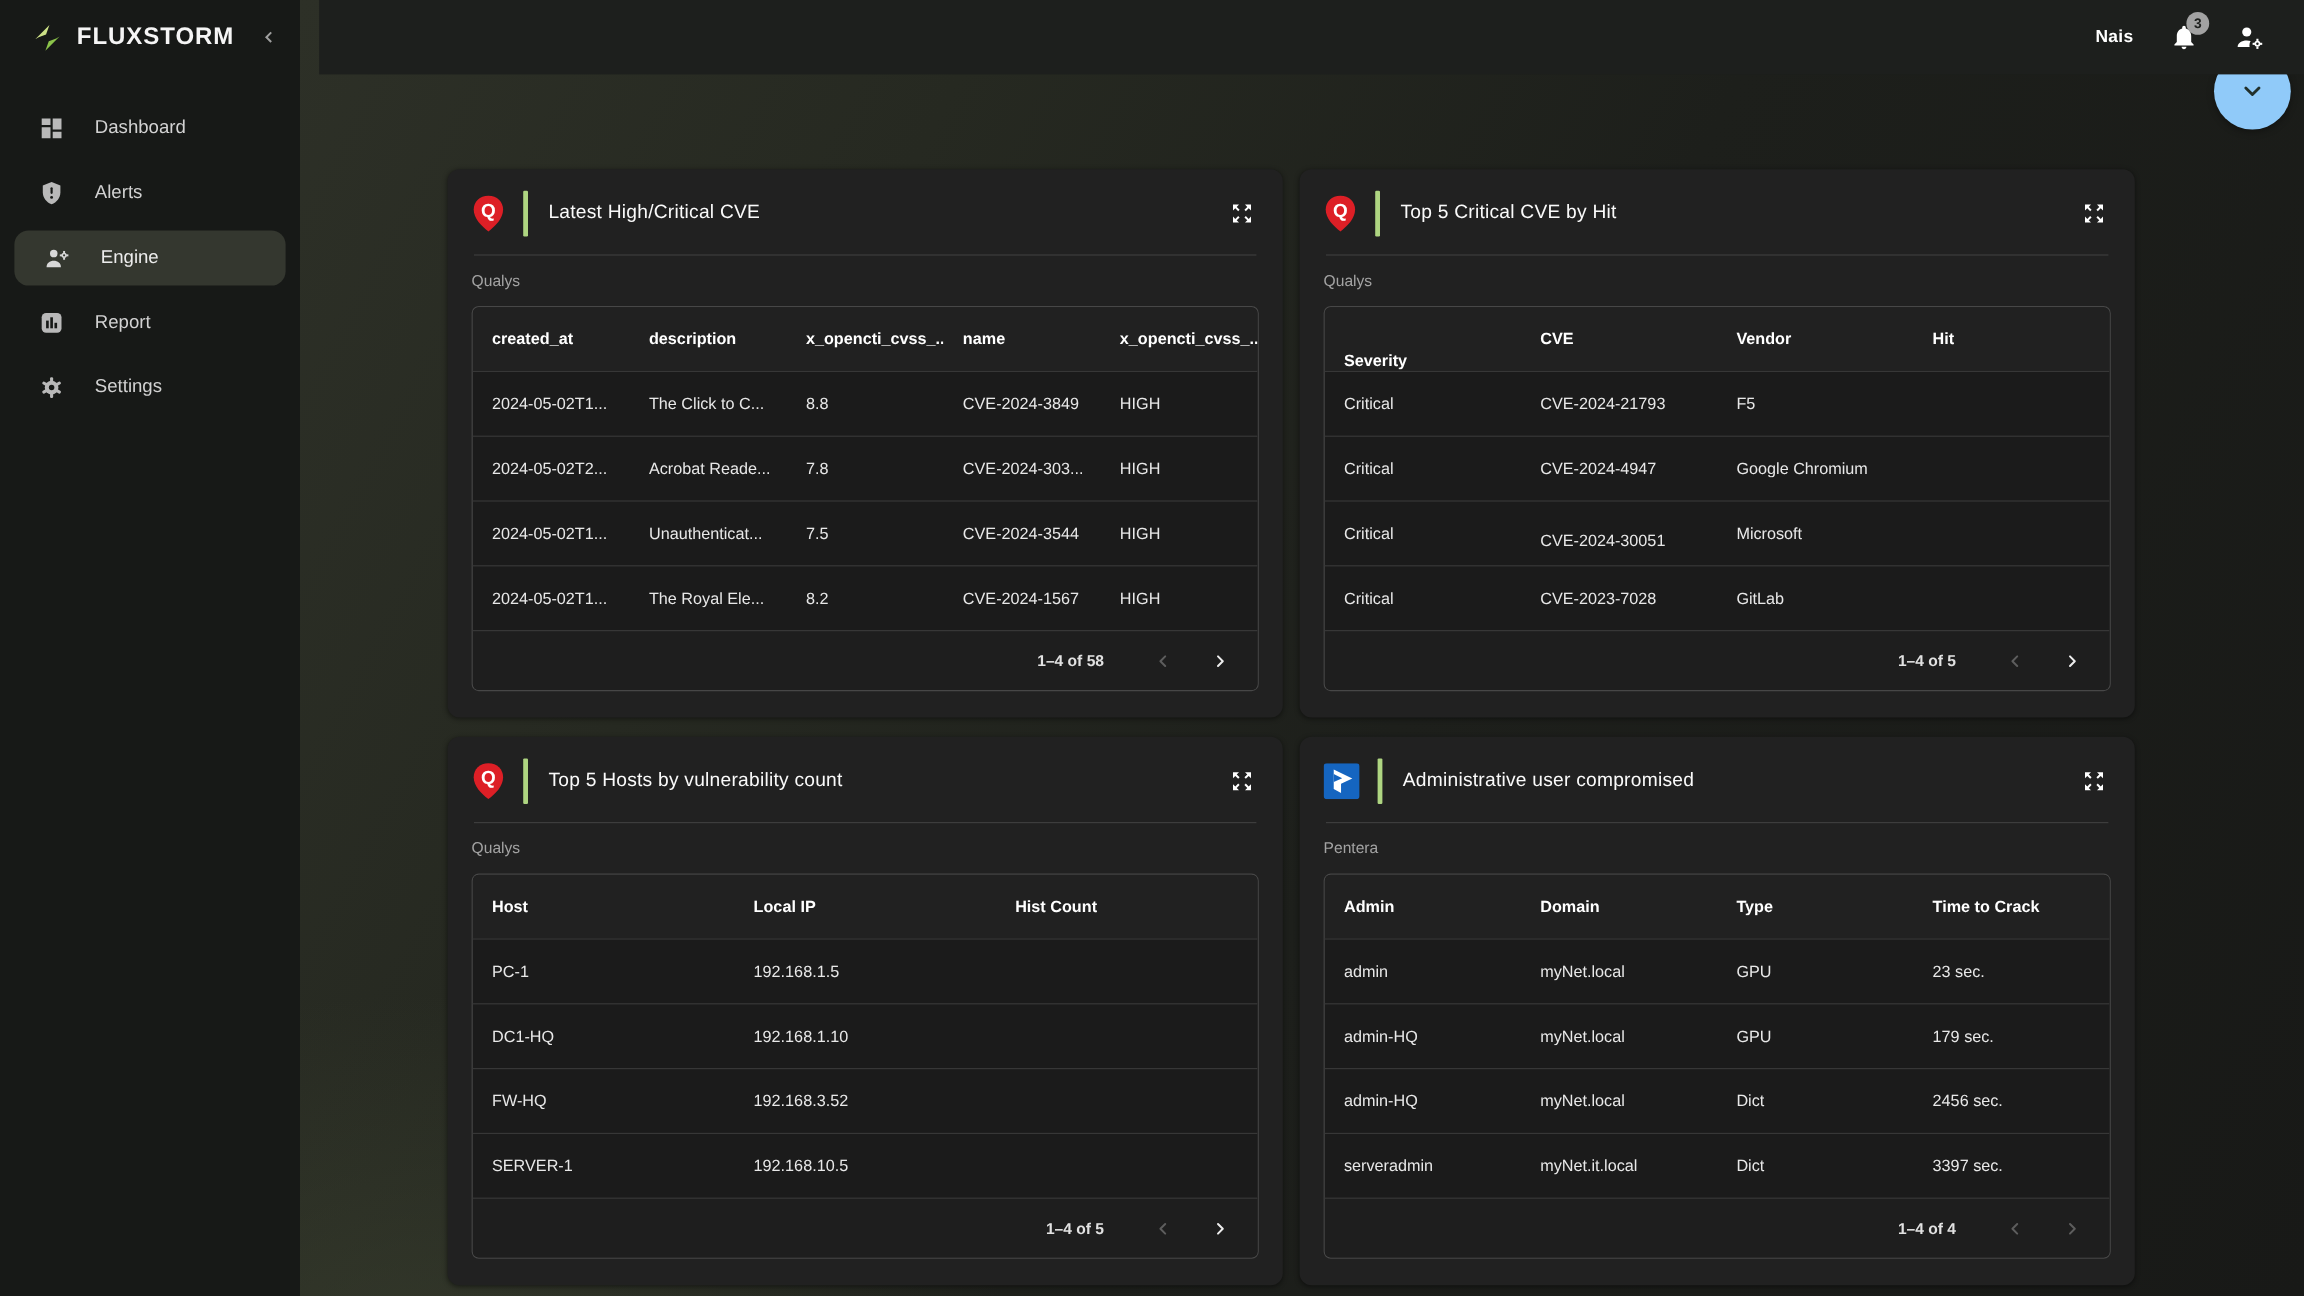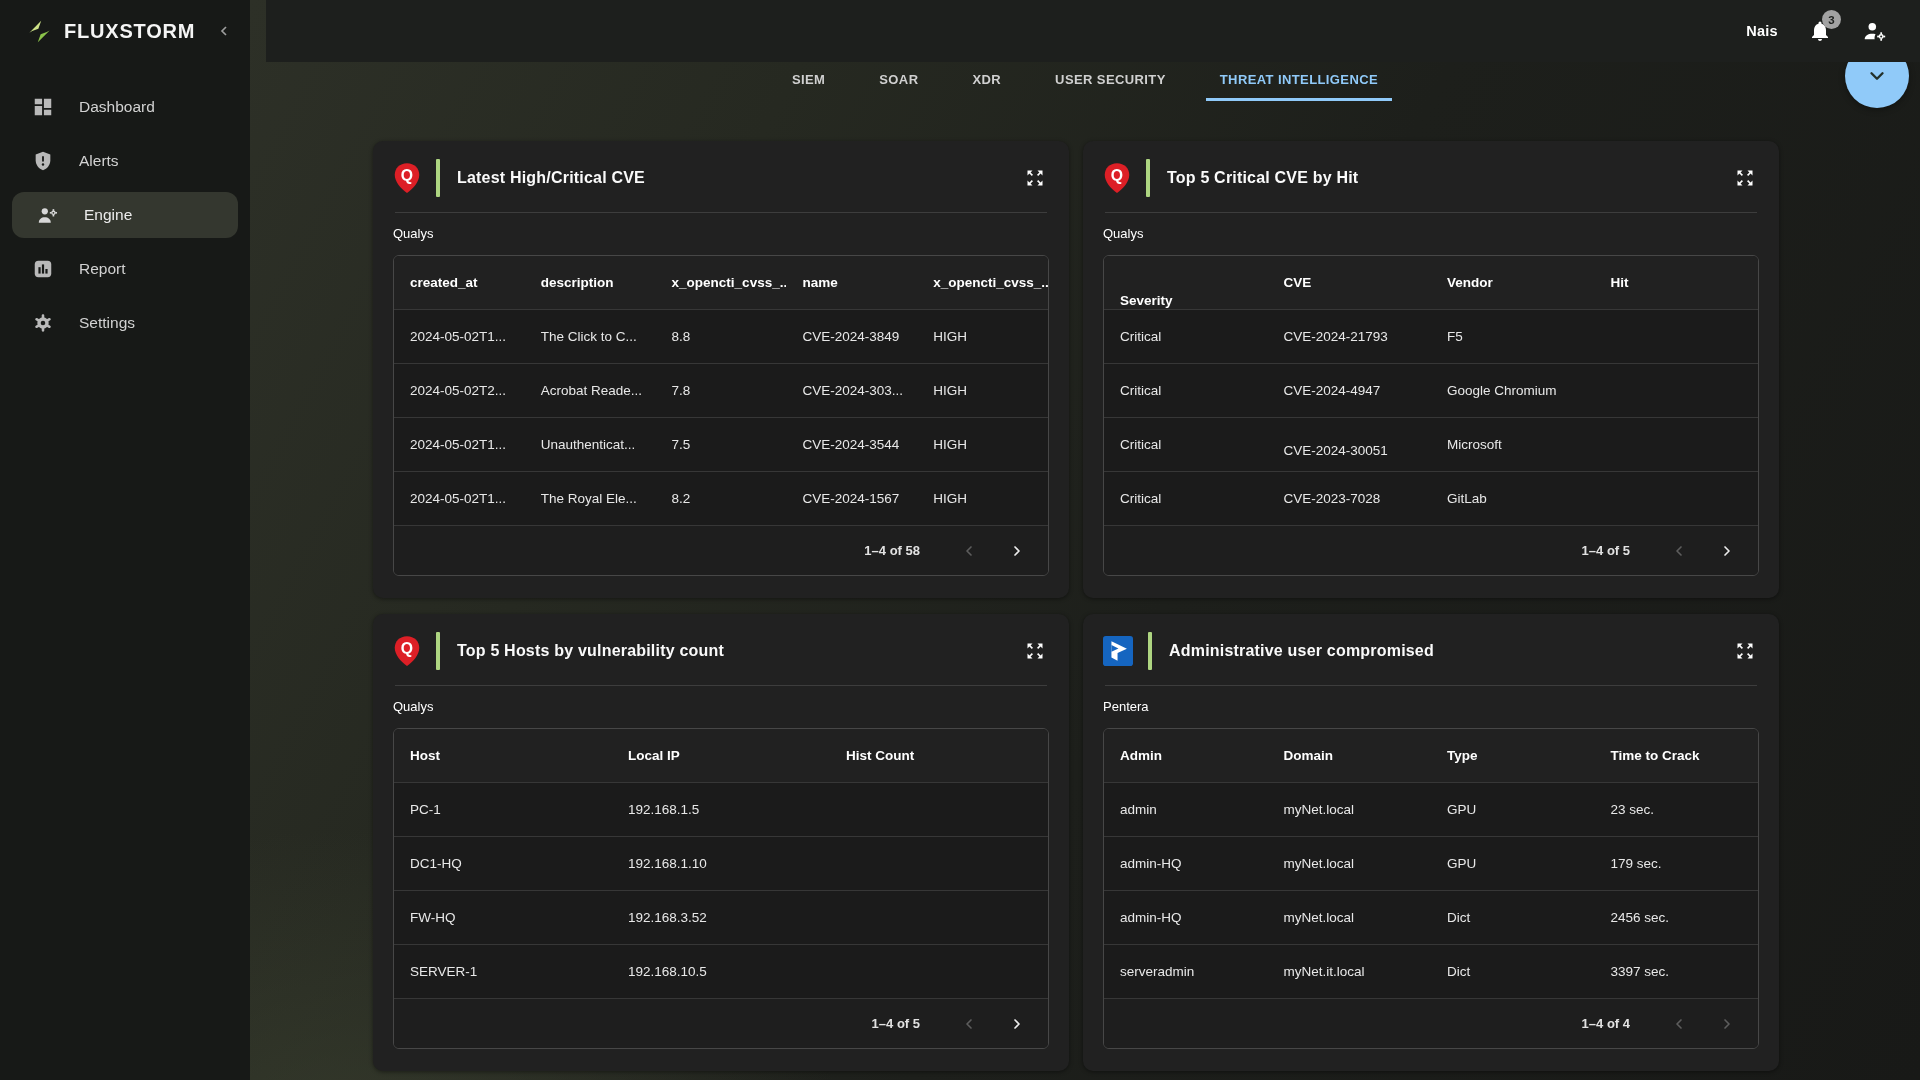--- a/index.html
+++ b/index.html
@@ -43,24 +43,24 @@
   .tab.active { color: #90caf9; border-bottom-color: #90caf9; }
 
   .content { position: absolute; top: 98px; left: 0; right: 0; bottom: 0; overflow: hidden; padding: 43px 0 0 123px; }
   .grid { display: grid; grid-template-columns: 696px 696px; gap: 16px 14px; }
 
   
   .card { background: #212121; border-radius: 10px; padding: 18px 20px 22px; box-shadow: 0 1px 4px rgba(0,0,0,.45); }
   .card-head { display: flex; align-items: center; }
   .vendor-logo { flex: none; display: flex; }
   .accent-bar { width: 4px; height: 38px; background: #aed581; border-radius: 1px; margin: 0 17px 0 15px; flex: none; }
-  .card-title { color: #fafafa; font-size: 16px; font-weight: 700; letter-spacing: 0.2px; flex: 1; }
+  .card-title { color: #fafafa; font-size: 16px; font-weight: 400; letter-spacing: 0.2px; flex: 1; }
   .expand-btn { background: none; border: none; cursor: pointer; padding: 4px; display: flex; }
   .card-divider { height: 1px; background: #3d3d3d; margin: 15px 2px 0; }
-  .card-source { color: #ffffff; font-size: 13px; margin-top: 13px; }
+  .card-source { color: #a3a3a3; font-size: 13px; margin-top: 13px; }
 
   .table { margin-top: 14px; border: 1px solid #474747; border-radius: 6px; overflow: hidden; background: #1b1b1b; }
   .trow { display: flex; align-items: center; height: 54px; background: #1b1b1b; border-top: 1px solid #373737; }
   .trow.thead { height: 53px; background: #212121; border-top: none; }
   .tcell { padding: 0 16px; font-size: 13.5px; color: #e8e8e8; white-space: nowrap; overflow: hidden; }
   .tcell.th { font-weight: 700; color: #ffffff; }
   .tfoot { height: 50px; background: #1e1e1e; border-top: 1px solid #373737;
            display: flex; align-items: center; justify-content: flex-end; padding: 0 16px; }
   .pg-label { color: #e2e2e2; font-size: 13px; font-weight: 600; margin-right: 34px; }
   .pg-btn { background: none; border: none; cursor: pointer; width: 30px; height: 30px;
@@ -183,27 +183,20 @@
     </header>
 
     <button class="fab">
       <span style="display:flex;">
         <svg width="22" height="22" viewBox="0 0 24 24" fill="none" stroke="#22302b" stroke-width="2.6" stroke-linecap="round" stroke-linejoin="round">
             <path d="M6 9l6 6 6-6"></path>
           </svg>
       </span>
     </button>
 
-    <div class="tabs">
-      <button class="tab">SIEM</button>
-      <button class="tab">SOAR</button>
-      <button class="tab">XDR</button>
-      <button class="tab">USER SECURITY</button>
-      <button class="tab active">THREAT INTELLIGENCE</button>
-    </div>
 
     <div class="content">
       <div class="grid">
 
         <section class="card">
           <div class="card-head">
             <span class="vendor-logo">
               <svg width="28" height="32" viewBox="0 0 32 36">
                   <path d="M16 1C24.3 1 30 6.8 30 14.2 30 22.6 23 29.8 16 35 9 29.8 2 22.6 2 14.2 2 6.8 7.7 1 16 1Z" fill="#dd1f26"></path>
                   <text x="16" y="21" text-anchor="middle" font-size="18" font-weight="bold" fill="#ffffff" font-family="Liberation Sans, sans-serif">Q</text>

